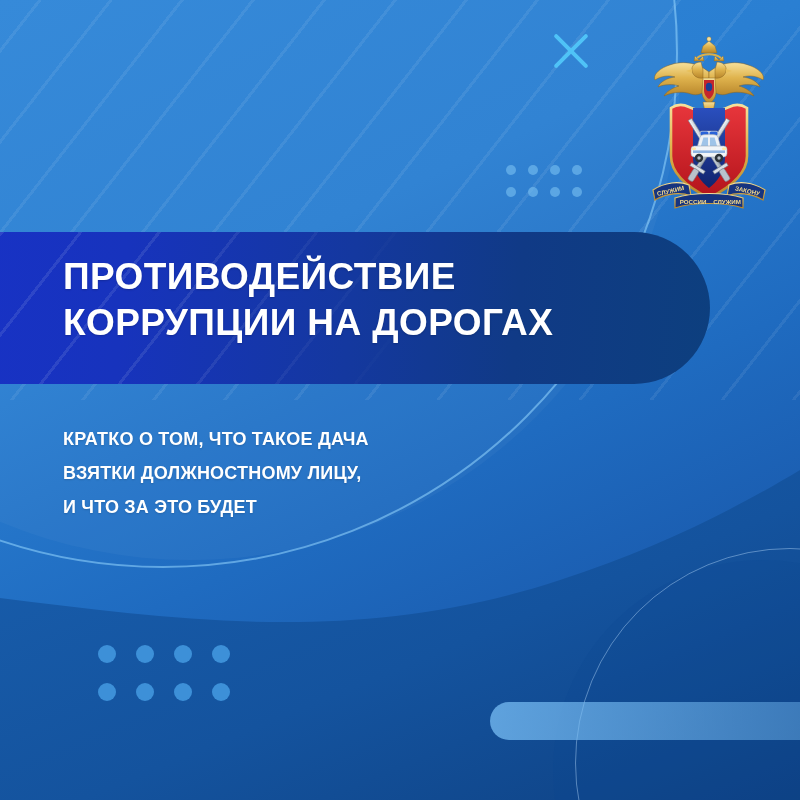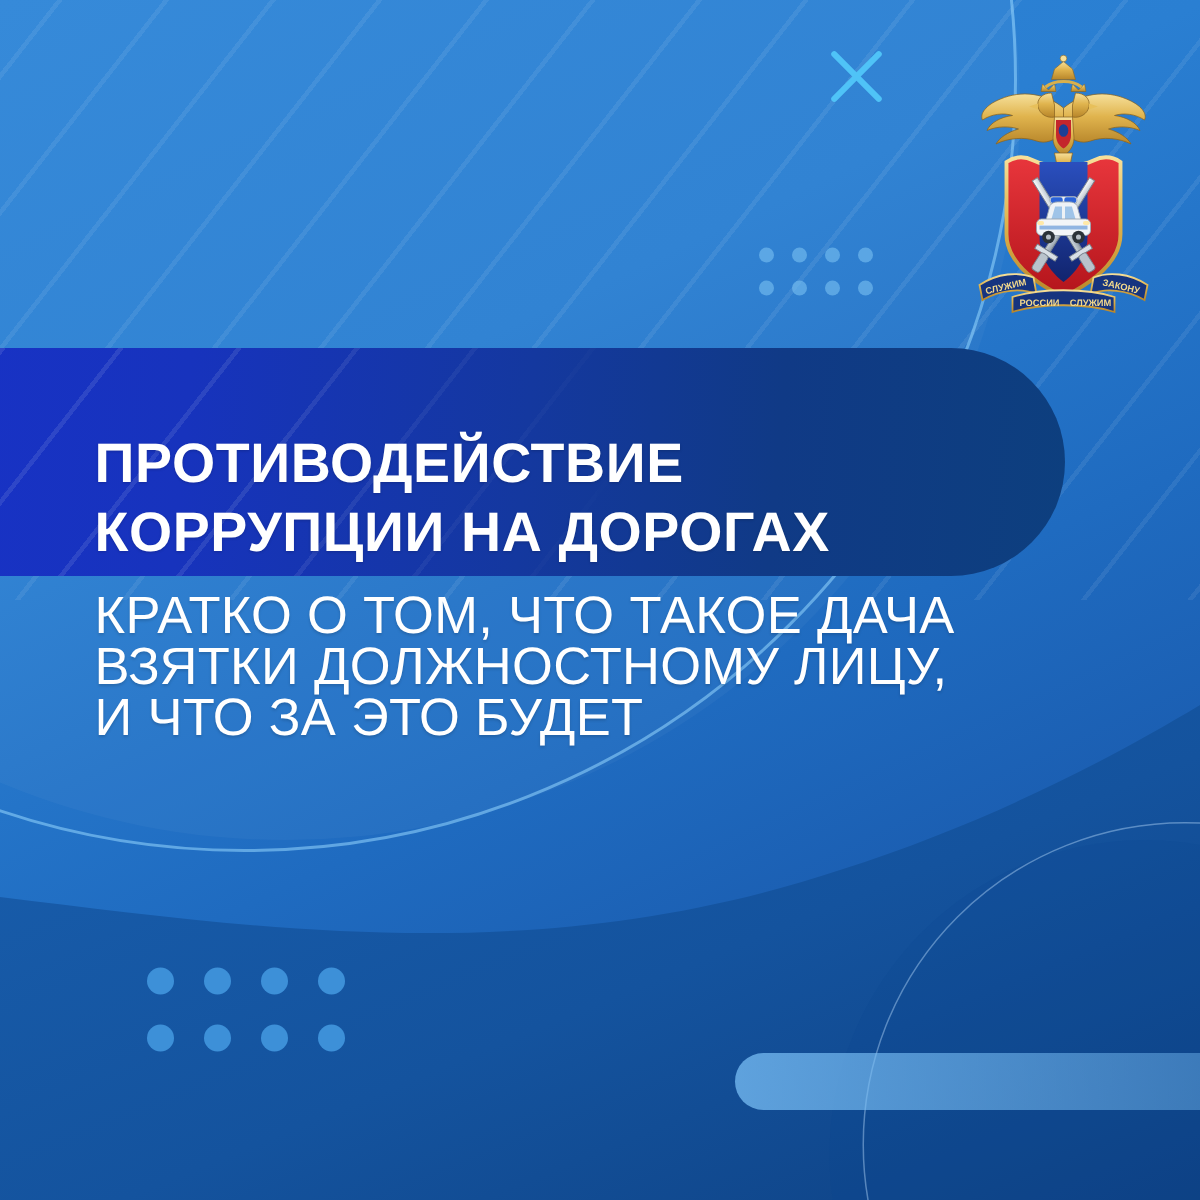--- a/index.html
+++ b/index.html
@@ -134,31 +134,30 @@
   .banner-text{
     position:absolute; left:103px; top:22px; right:40px;
     color:#ffffff;
     font-weight:700;
     font-size:37px;
     line-height:46px;
     letter-spacing:0.4px;
     font-stretch:condensed;
     white-space:pre-line;
     text-shadow:0 1px 2px rgba(0,0,0,.18);
-    margin-top:32px;
   }
 
   
   .subtitle{
     position:absolute;
-    left:63px; top:394px;
+    left:63px; top:422px;
     width:640px;
     color:#ffffff;
-    font-weight:400;
-    font-size:35px;
+    font-weight:700;
+    font-size:18px;
     line-height:34px;
     letter-spacing:0.2px;
     white-space:pre-line;
     text-shadow:0 1px 2px rgba(0,0,0,.15);
   }
 
   
   .emblem{
     position:absolute;
     left:645px; top:32px;

